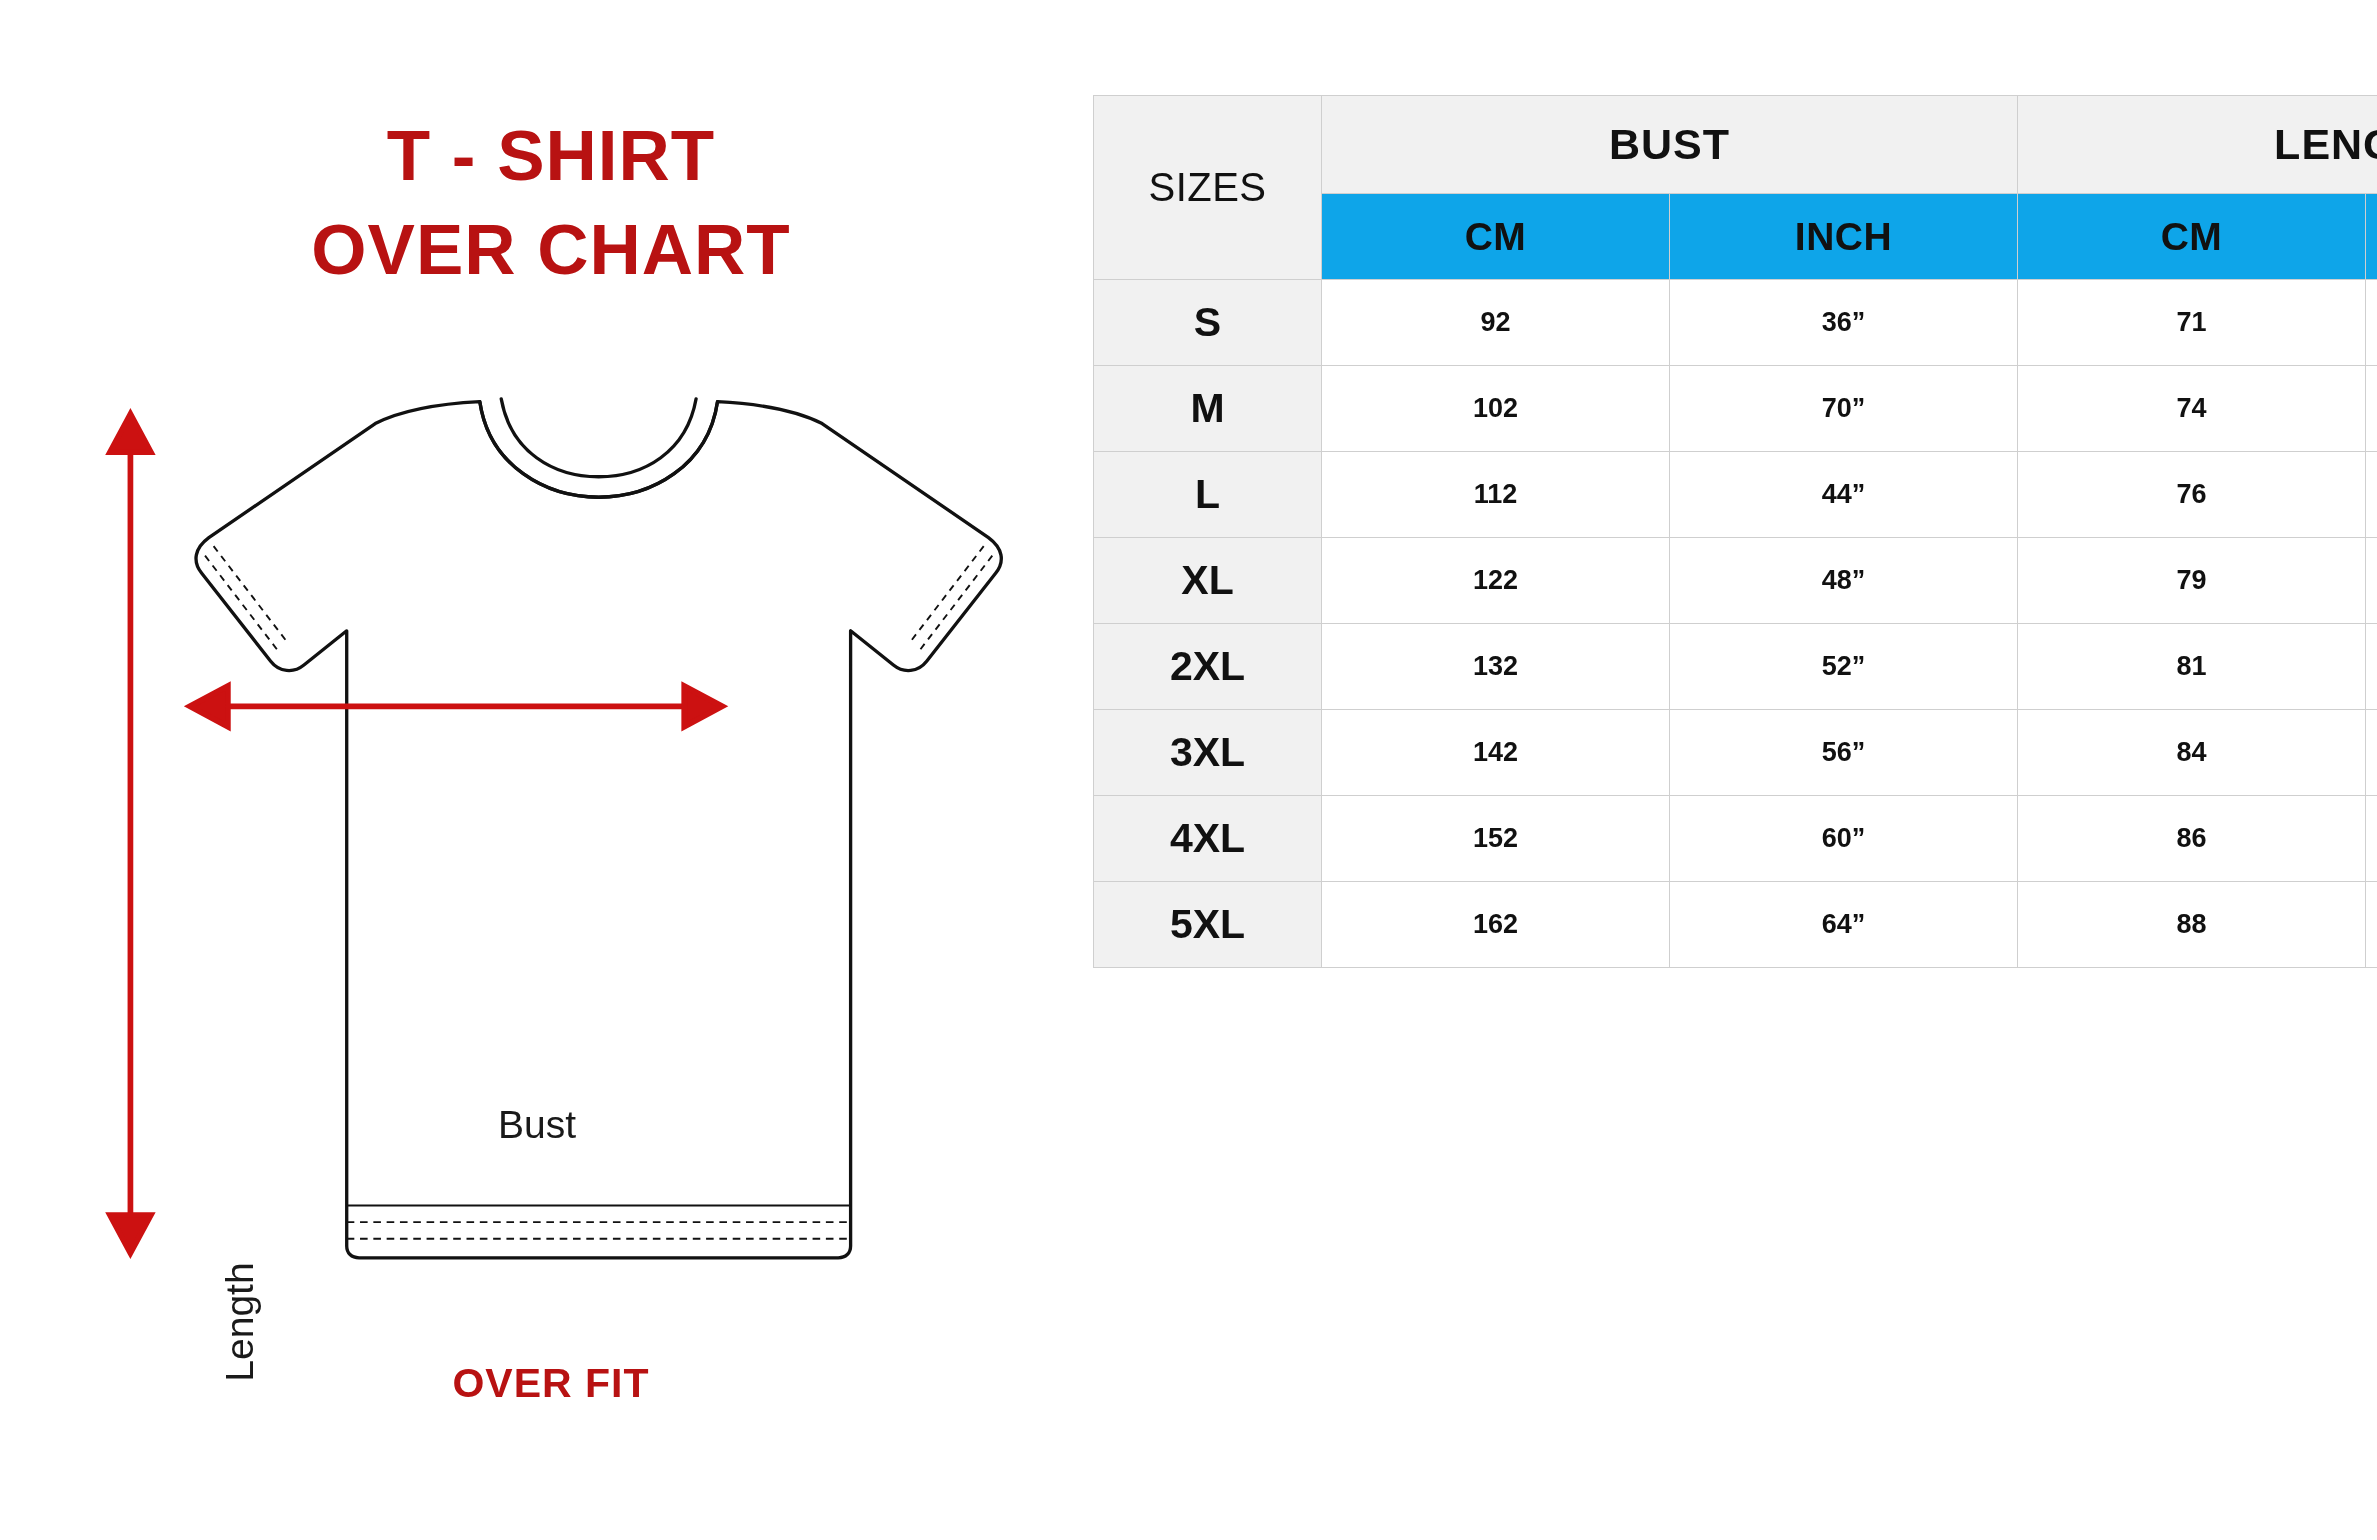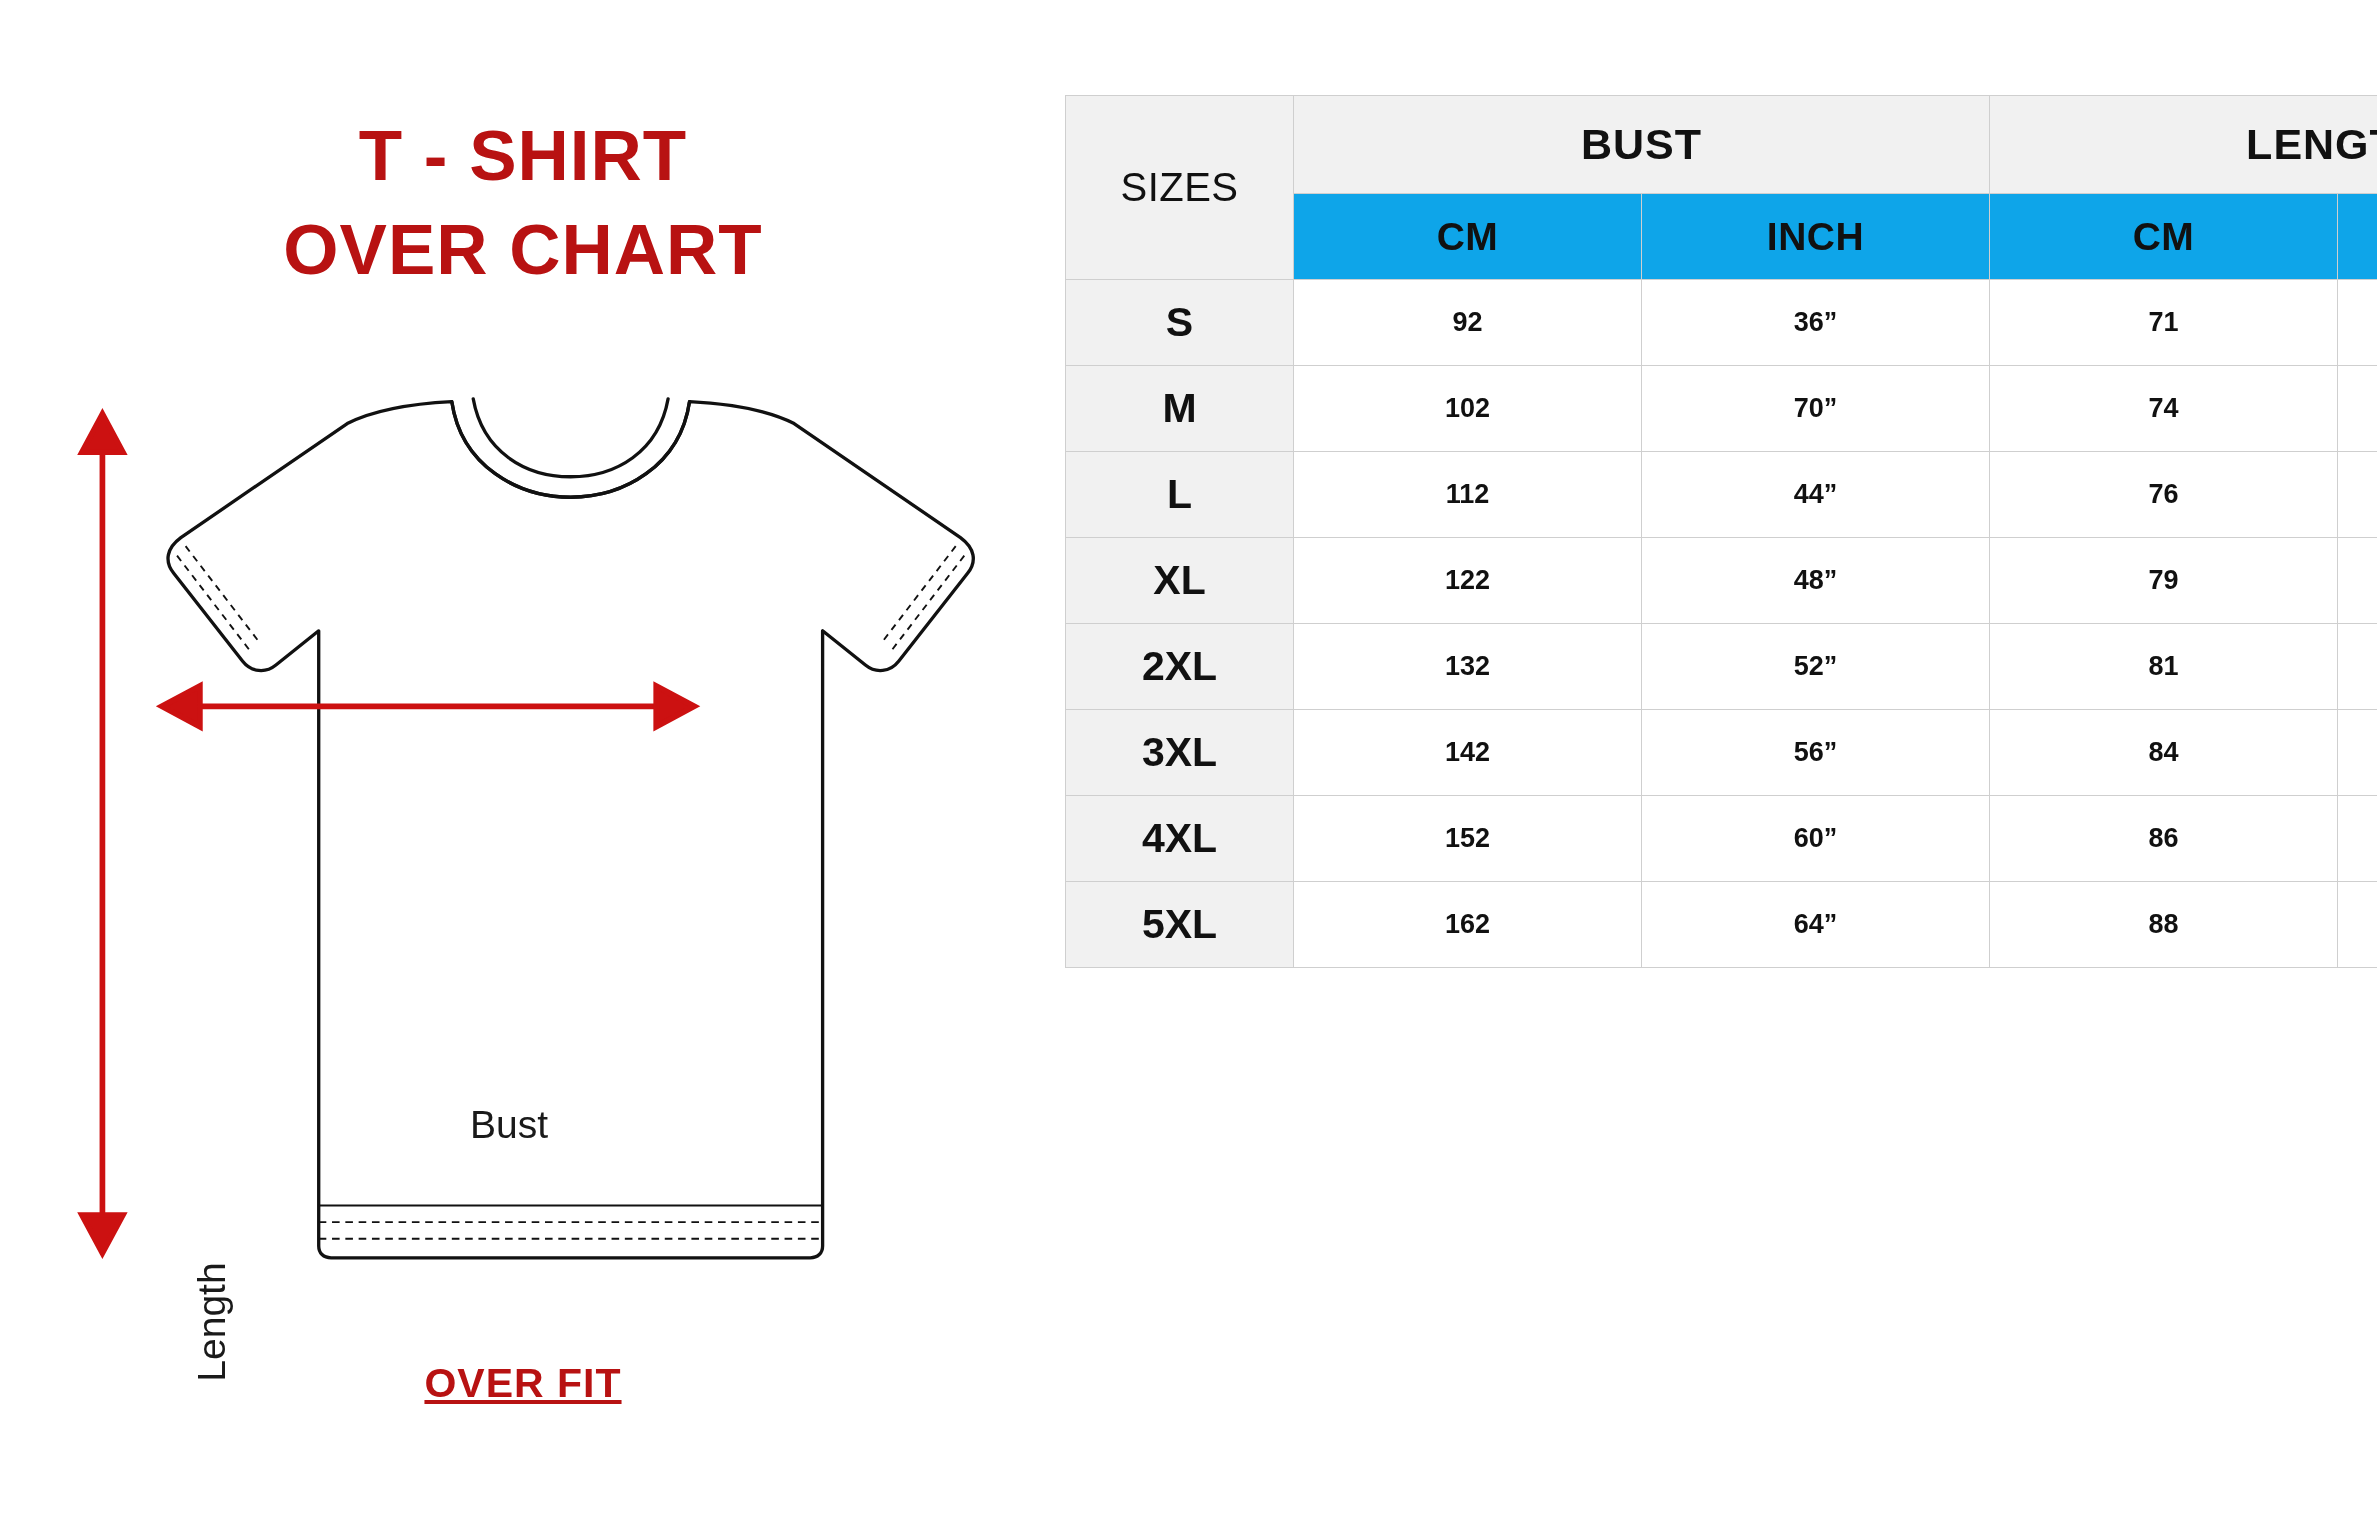--- a/index.html
+++ b/index.html
@@ -21,20 +21,21 @@
     flex-direction: row;
     align-items: flex-start;
   }
 
   
   .left-panel {
     position: relative;
     width: 1046px;
     height: 1540px;
     flex: 0 0 1046px;
+    margin-left: 28px;
   }
   .title-block {
     position: absolute;
     top: 109px;
     left: 0;
     width: 1046px;
     text-align: center;
   }
   .title-line {
     color: #b81212;
@@ -46,21 +47,20 @@
   .overfit {
     position: absolute;
     top: 1360px;
     left: 0;
     width: 1046px;
     text-align: center;
     color: #b81212;
     font-weight: bold;
     font-size: 41px;
     letter-spacing: 1px;
-    text-decoration: underline;
   }
   .shirt-wrap {
     position: absolute;
     top: 395px;
     left: 43px;
     width: 965px;
     height: 946px;
   }
   .shirt-svg {
     display: block;

